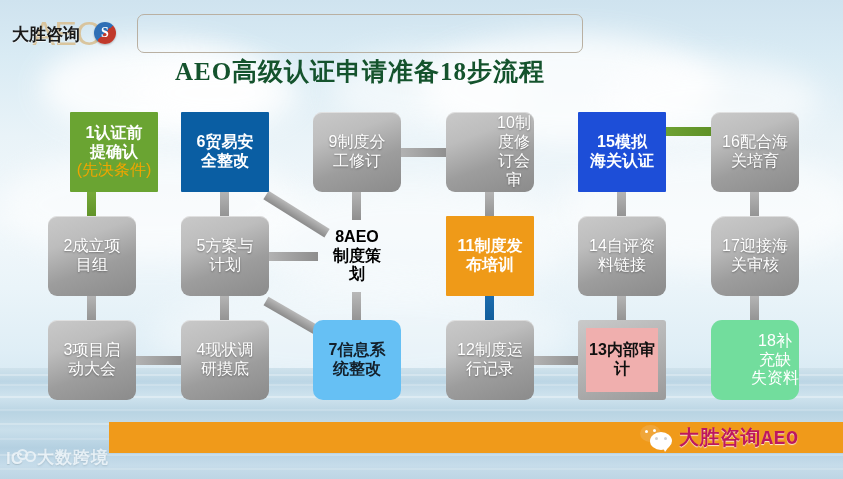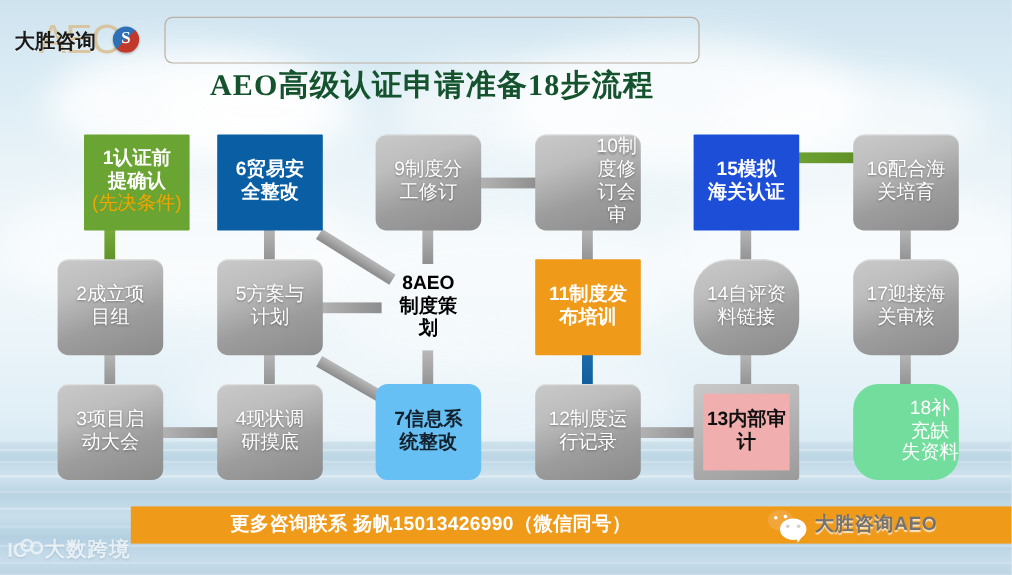--- a/index.html
+++ b/index.html
@@ -83,21 +83,21 @@
   .box.orange{background:#ef9a18;border-radius:1px;}
   .box.orange .lbl{color:#ffffff;font-size:16px;font-weight:bold;}
 
   .box.grayboldwhite .lbl{font-weight:bold;}
 
   .box.pinkwrap{border-radius:3px;
     background:linear-gradient(160deg,#c9c9c9 0%,#b5b5b5 45%,#9a9a9a 100%);}
   .pinkinner{position:absolute;left:8px;top:8px;right:8px;bottom:8px;background:#f0afae;}
   .box.pinkwrap .lbl{position:relative;color:#111111;font-size:16px;font-weight:bold;}
 
-  .box.mint{background:#72dd9d;border-radius:21px;padding-left:40px;}
+  .box.mint{background:#72dd9d;border-radius:11px;padding-left:40px;}
   .box.mint .lbl{color:#ffffff;font-size:16px;}
 
   
   .footer-bar{position:absolute;left:109px;top:422px;width:734px;height:31px;background:#f09a1a;}
   .footer-text{position:absolute;left:109px;top:422px;width:500px;height:31px;line-height:31px;
     text-align:center;color:#ffffff;font-size:16px;font-weight:bold;letter-spacing:.3px;}
   .wechat-block{position:absolute;left:640px;top:421px;width:203px;height:33px;
     display:flex;align-items:center;}
   .wechat-icon{position:relative;width:34px;height:26px;margin-right:5px;flex:none;}
   .wechat-icon .b1{position:absolute;left:0;top:0;width:21px;height:17px;border-radius:50%;
@@ -107,22 +107,22 @@
   .wechat-icon .b2{position:absolute;left:10px;top:7px;width:22px;height:18px;border-radius:50%;
     background:#ffffff;}
   .wechat-icon .b2:before{content:"";position:absolute;left:12px;top:13px;
     border-left:3px solid transparent;border-right:5px solid transparent;border-top:7px solid #ffffff;}
   .wechat-icon .d{position:absolute;width:3px;height:3px;border-radius:50%;background:#fff;}
   .wechat-icon .d1{left:5px;top:5px;}
   .wechat-icon .d2{left:13px;top:4px;}
   .wechat-icon .e{position:absolute;width:3px;height:3px;border-radius:50%;background:#cfcfcf;}
   .wechat-icon .e1{left:15px;top:12px;}
   .wechat-icon .e2{left:24px;top:12px;}
-  .wechat-name{font-family:Liberation Sans, sans-serif;font-size:16px;
-    color:#737373;font-weight:bold;letter-spacing:.5px;text-shadow:0 1px 1px rgba(255,255,255,.8);}
+  .wechat-name{font-family:Liberation Mono, monospace;font-size:20px;
+    color:#be185d;font-weight:bold;letter-spacing:.5px;text-shadow:0 1px 1px rgba(255,255,255,.8);}
 
   .watermark{position:absolute;left:6px;top:446px;display:flex;align-items:center;opacity:.62;}
   .wm-mark{width:26px;height:20px;margin-right:5px;position:relative;}
   .wm-mark .k{position:absolute;left:0;top:1px;font-size:17px;font-weight:bold;color:#ffffff;
     font-family:"Liberation Sans",sans-serif;text-shadow:0 1px 1px rgba(120,140,150,.6);}
   .wm-mark .o1,.wm-mark .o2{position:absolute;width:7px;height:7px;border-radius:50%;
     border:2px solid #ffffff;}
   .wm-mark .o1{left:11px;top:1px;}
   .wm-mark .o2{left:19px;top:3px;}
   .wm-text{font-size:17px;font-weight:bold;color:#ffffff;letter-spacing:1px;
@@ -246,21 +246,21 @@
 布培训</span>
       </div>
       <div class="box gray" style="left: 446px; top: 320px; width: 88px; height: 80px;">
         <span class="lbl">12制度运
 行记录</span>
       </div>
       <div class="box greenplain" style="left: 578px; top: 112px; width: 88px; height: 80px;">
         <span class="lbl">15模拟
 海关认证</span>
       </div>
-      <div class="box gray" style="left: 578px; top: 216px; width: 88px; height: 80px; border-radius: 29px;">
+      <div class="box gray" style="left: 578px; top: 216px; width: 88px; height: 80px;">
         <span class="lbl">14自评资
 料链接</span>
       </div>
       <div class="box pinkwrap" style="left: 578px; top: 320px; width: 88px; height: 80px;">
         <div class="pinkinner"></div>
         <span class="lbl">13内部审
 计</span>
       </div>
       <div class="box gray" style="left: 711px; top: 112px; width: 88px; height: 80px;">
         <span class="lbl">16配合海
@@ -270,21 +270,20 @@
         <span class="lbl">17迎接海
 关审核</span>
       </div>
       <div class="box mint" style="left: 711px; top: 320px; width: 88px; height: 80px;">
         <span class="lbl">18补充缺
 失资料</span>
       </div>
     </div>
 
   <div class="footer-bar"></div>
-  <div class="footer-text">更多咨询联系 扬帆15013426990（微信同号）</div>
   <div class="wechat-block">
     <div class="wechat-icon">
       <div class="b1"></div>
         <div class="b2"></div>
       <div class="d d1"></div>
         <div class="d d2"></div>
       <div class="e e1"></div>
         <div class="e e2"></div>
     </div>
     <div class="wechat-name">大胜咨询AEO</div>

